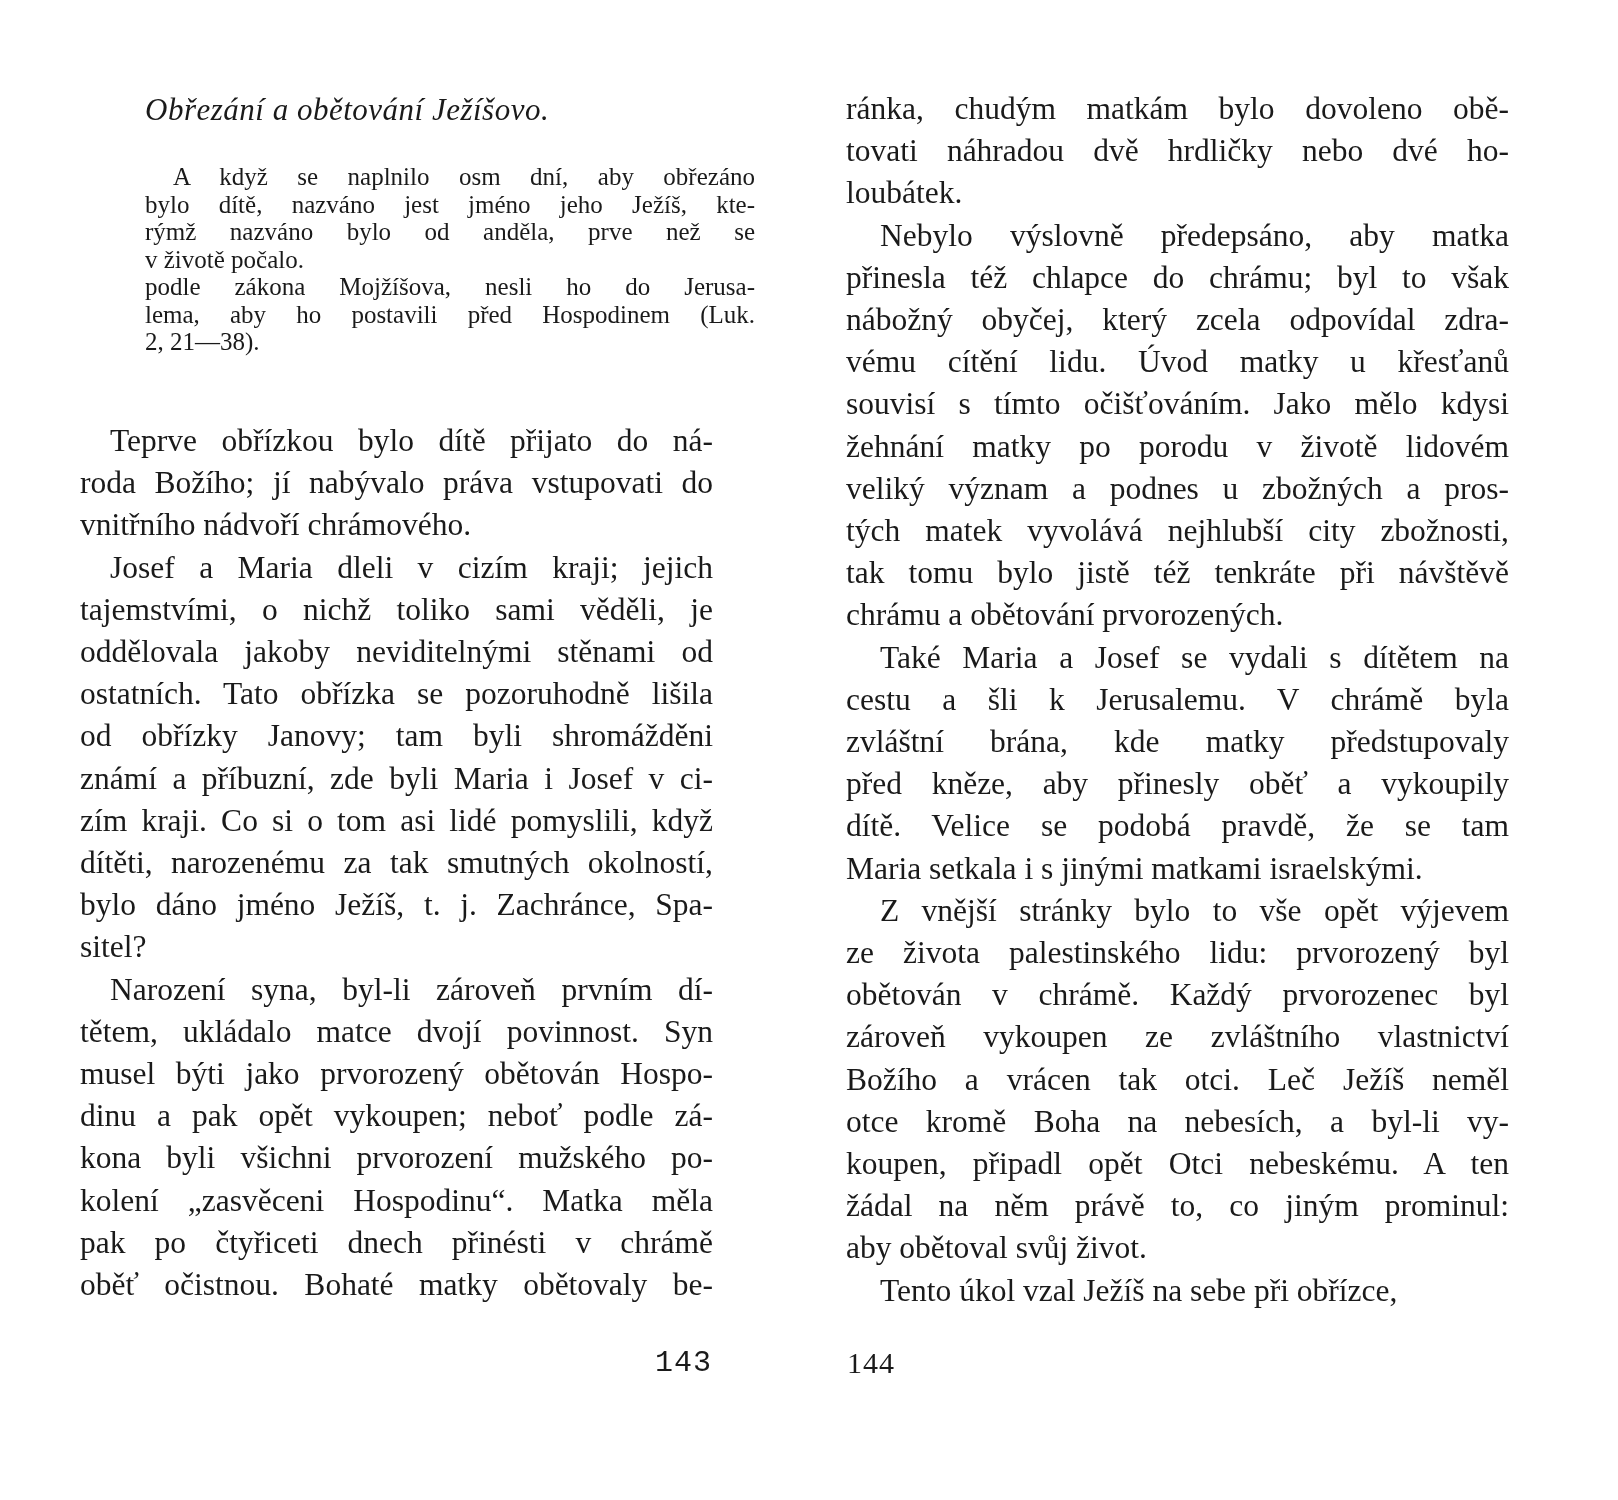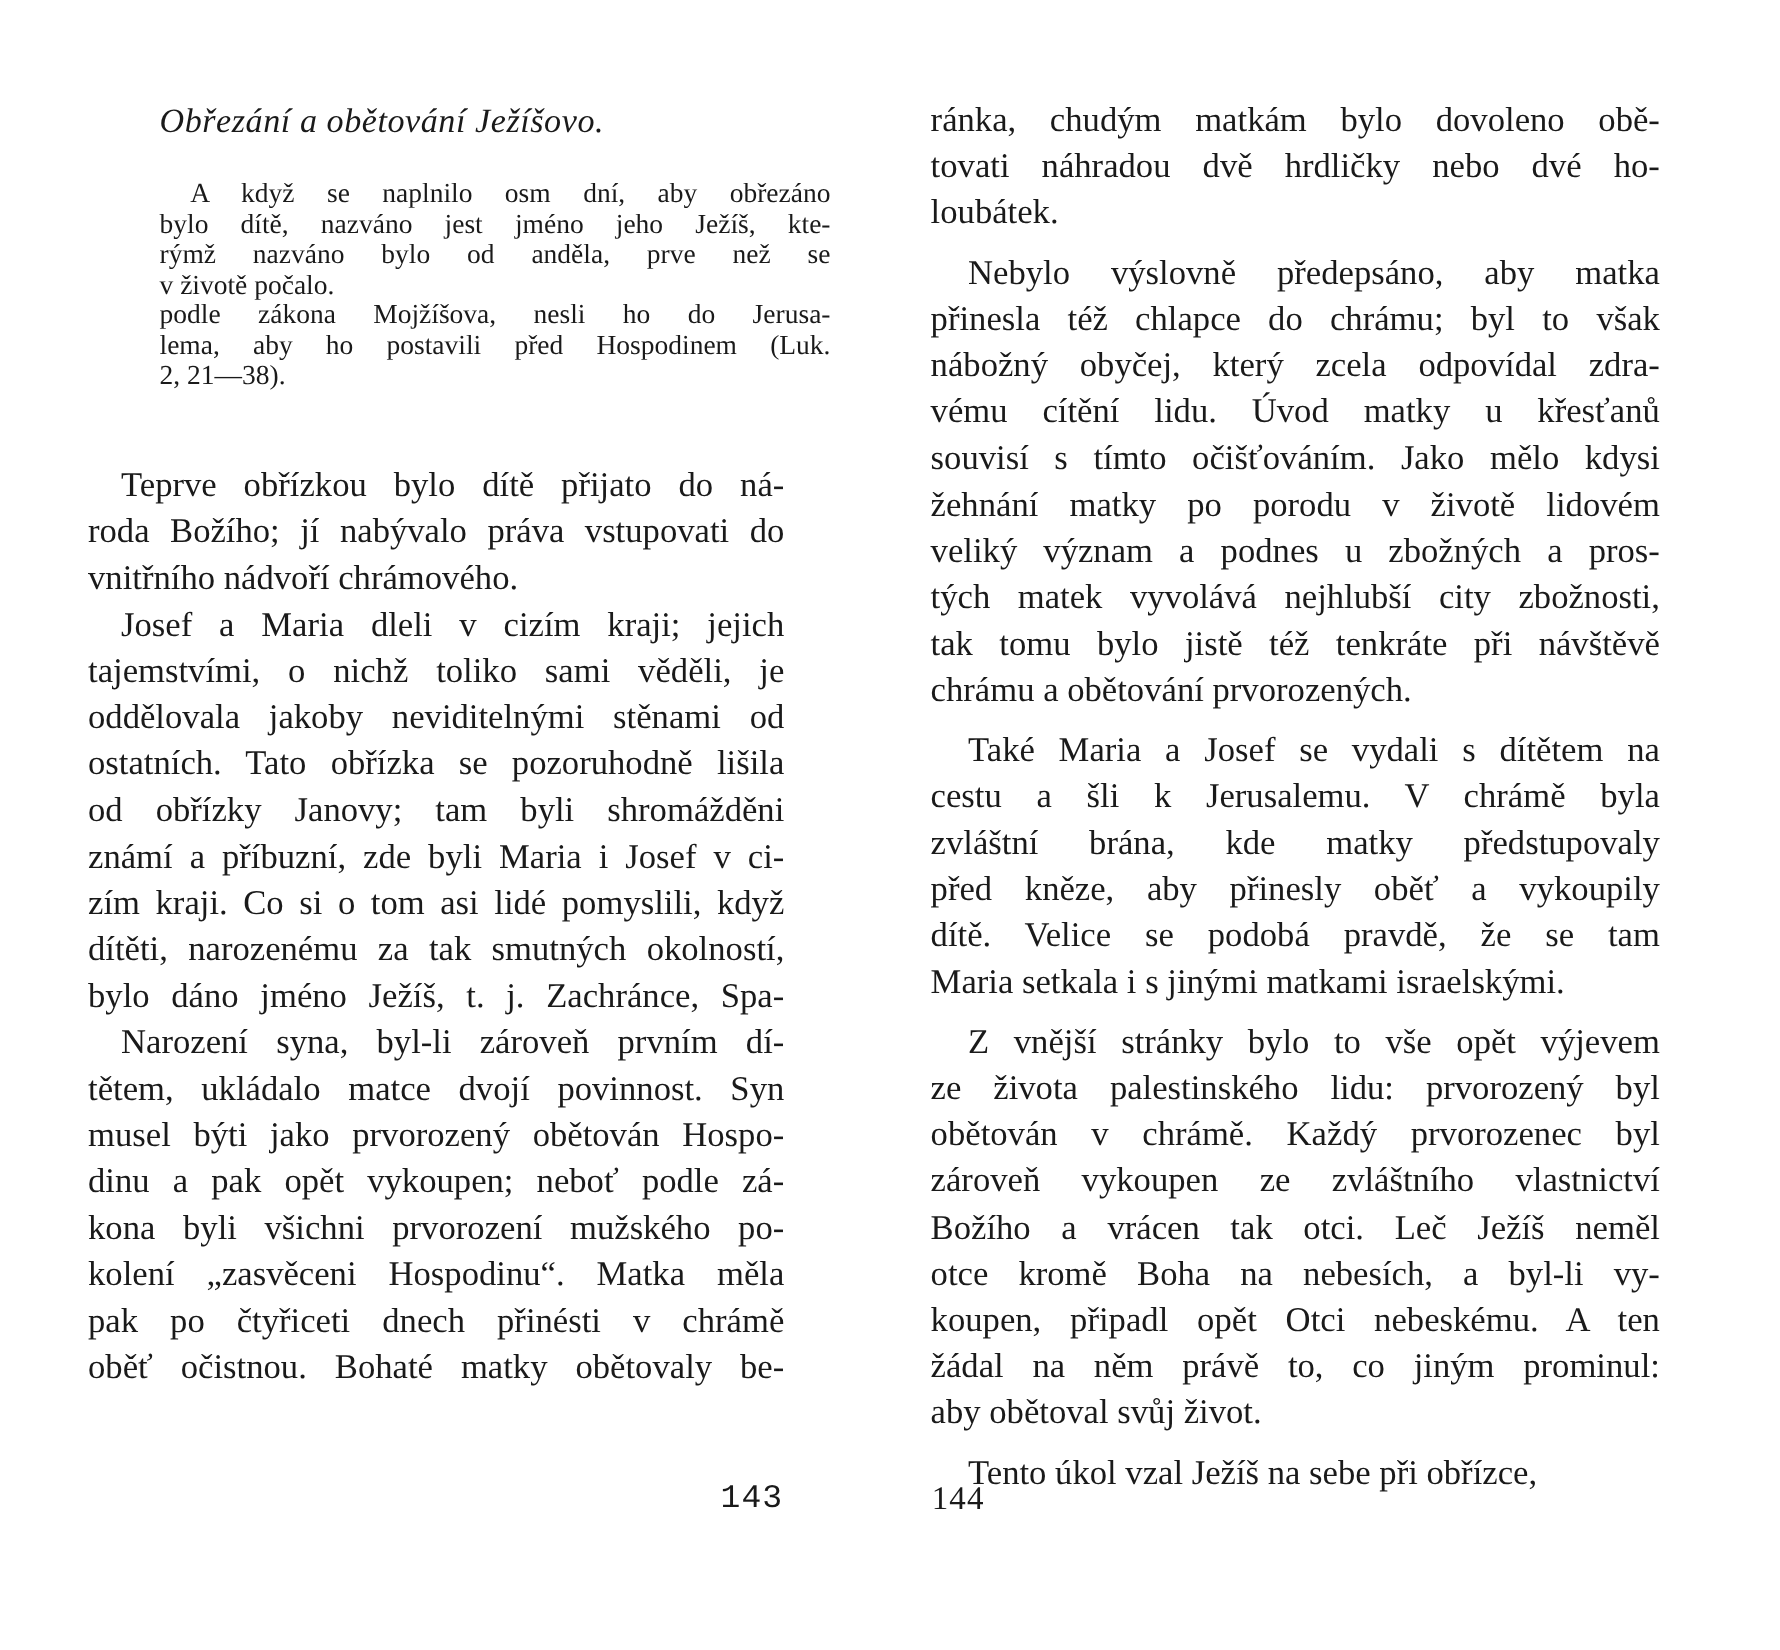--- a/index.html
+++ b/index.html
@@ -70,21 +70,21 @@
   }
   #left-body .line.indent { padding-left: 30px; }
 
   #right-body {
     left: 37px;
     top: 88px;
     width: 663px;
     font-size: 31.5px;
     line-height: 42.2px;
   }
-  #right-body .line.indent { padding-left: 34px; margin-top: 12px; }
+  #right-body .line.indent { padding-left: 34px; }
 
   .page-number {
     position: absolute;
     top: 1346px;
     font-size: 30px;
     letter-spacing: 1px;
   }
   #page-number-left { left: 655px; font-family: Liberation Mono, monospace; }
   #page-number-right { left: 38px; }
 </style>
@@ -108,20 +108,21 @@
       <span class="line last">vnitřního nádvoří chrámového.</span>
       <span class="line indent">Josef a Maria dleli v cizím kraji; jejich</span>
       <span class="line">tajemstvími, o nichž toliko sami věděli, je</span>
       <span class="line">oddělovala jakoby neviditelnými stěnami od</span>
       <span class="line">ostatních. Tato obřízka se pozoruhodně lišila</span>
       <span class="line">od obřízky Janovy; tam byli shromážděni</span>
       <span class="line">známí a příbuzní, zde byli Maria i Josef v ci-</span>
       <span class="line">zím kraji. Co si o tom asi lidé pomyslili, když</span>
       <span class="line">dítěti, narozenému za tak smutných okolností,</span>
       <span class="line">bylo dáno jméno Ježíš, t. j. Zachránce, Spa-</span>
+      <span class="line last">sitel?</span>
       <span class="line indent">Narození syna, byl-li zároveň prvním dí-</span>
       <span class="line">tětem, ukládalo matce dvojí povinnost. Syn</span>
       <span class="line">musel býti jako prvorozený obětován Hospo-</span>
       <span class="line">dinu a pak opět vykoupen; neboť podle zá-</span>
       <span class="line">kona byli všichni prvorození mužského po-</span>
       <span class="line">kolení „zasvěceni Hospodinu“. Matka měla</span>
       <span class="line">pak po čtyřiceti dnech přinésti v chrámě</span>
       <span class="line">oběť očistnou. Bohaté matky obětovaly be-</span>
     </div>
   <div class="page-number" id="page-number-left">143</div>

